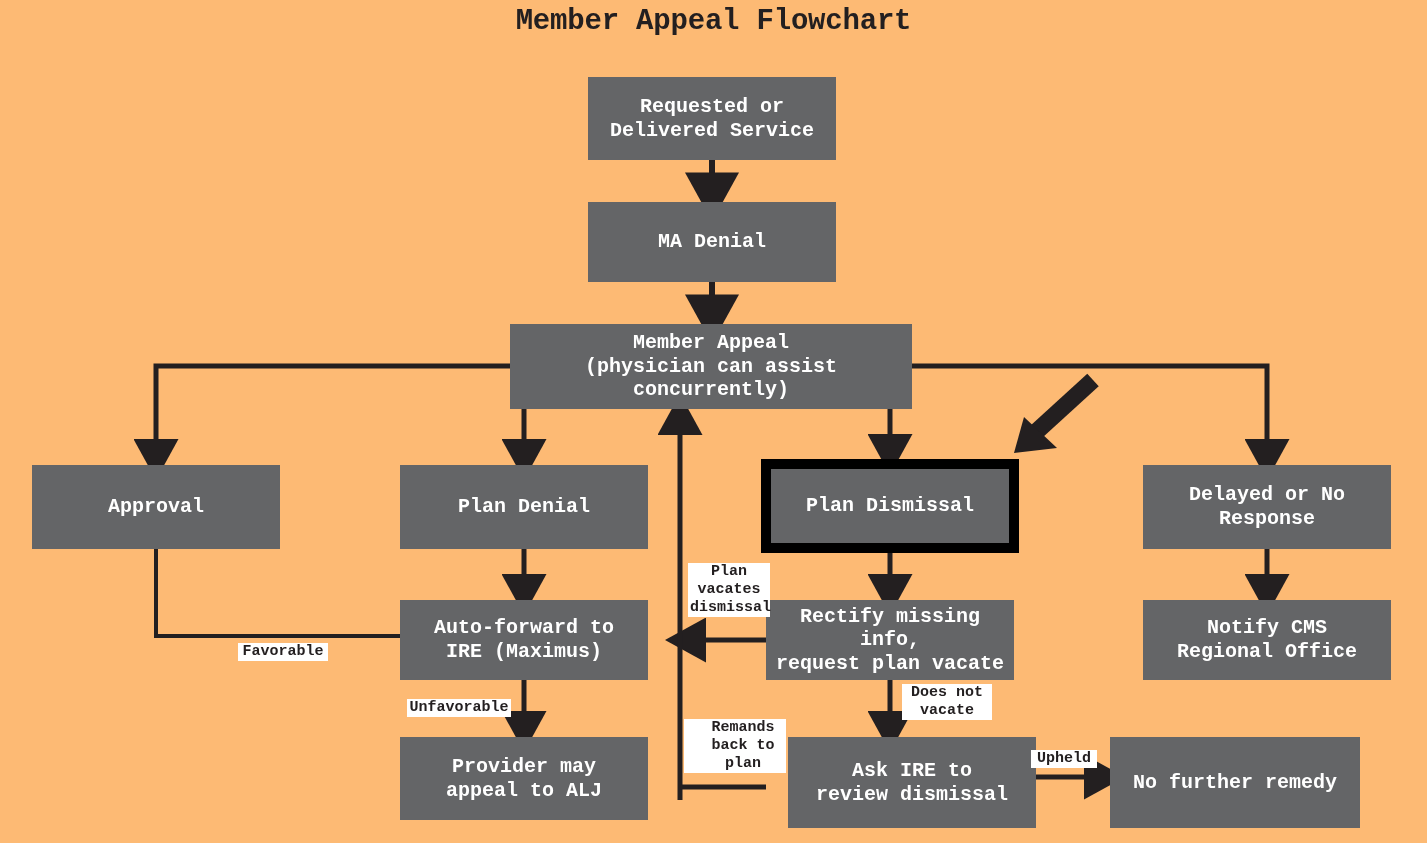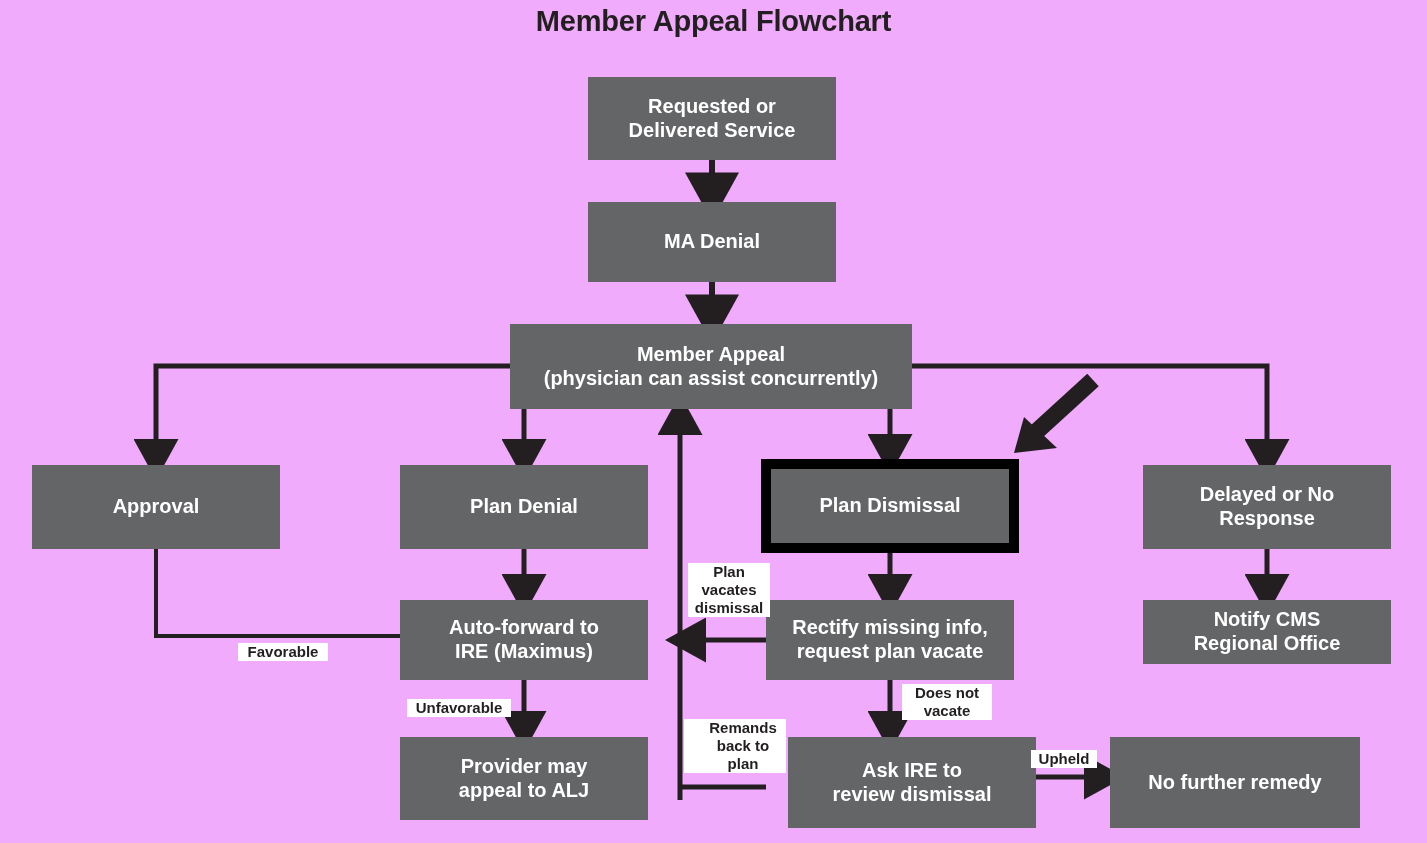--- a/index.html
+++ b/index.html
@@ -5,22 +5,22 @@
 <style>
   html, body {
     margin: 0;
     padding: 0;
     background: #ffffff;
   }
   #canvas {
     position: relative;
     width: 1427px;
     height: 843px;
-    background: #f0abfc;
-    font-family: Liberation Sans, sans-serif;
+    background: #fdba74;
+    font-family: Liberation Mono, monospace;
     overflow: hidden;
   }
   #svg-layer {
     position: absolute;
     left: 0;
     top: 0;
     width: 1427px;
     height: 843px;
     pointer-events: none;
   }
@@ -160,21 +160,21 @@
   <div class="node" style="left:400px; top:600px; width:248px; height:80px;">
     <span class="node-text">Auto-forward to
 IRE (Maximus)</span>
   </div>
 
   <div class="node" style="left:766px; top:600px; width:248px; height:80px;">
     <span class="node-text">Rectify missing info,
 request plan vacate</span>
   </div>
 
-  <div class="node" style="left:1143px; top:600px; width:248px; height:64px;align-items:center;">
+  <div class="node" style="left:1143px; top:600px; width:248px; height:80px;align-items:center;">
     <span class="node-text">Notify CMS
 Regional Office</span>
   </div>
 
   <div class="node" style="left:400px; top:737px; width:248px; height:83px;">
     <span class="node-text">Provider may
 appeal to ALJ</span>
   </div>
 
   <div class="node" style="left:788px; top:737px; width:248px; height:91px;">

